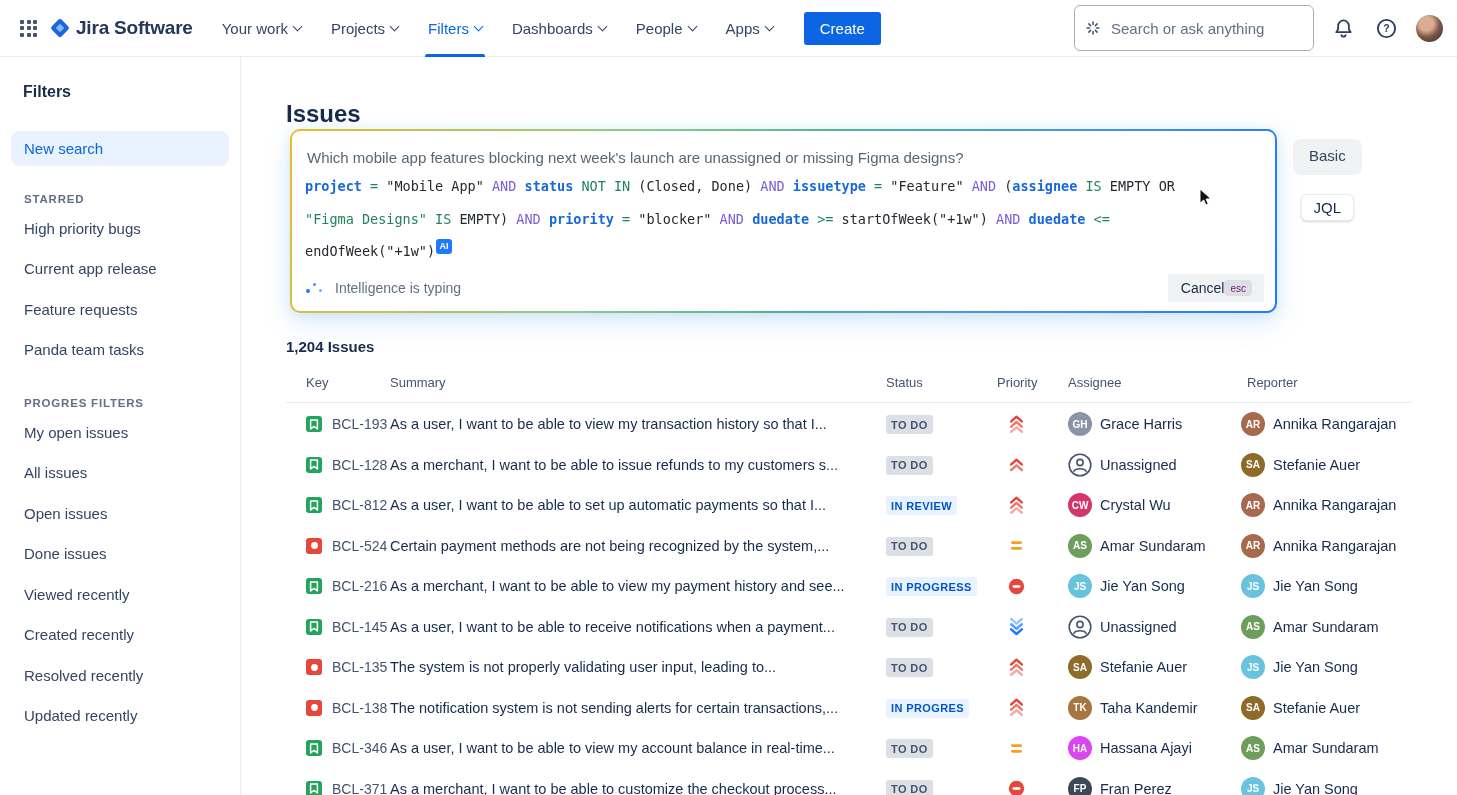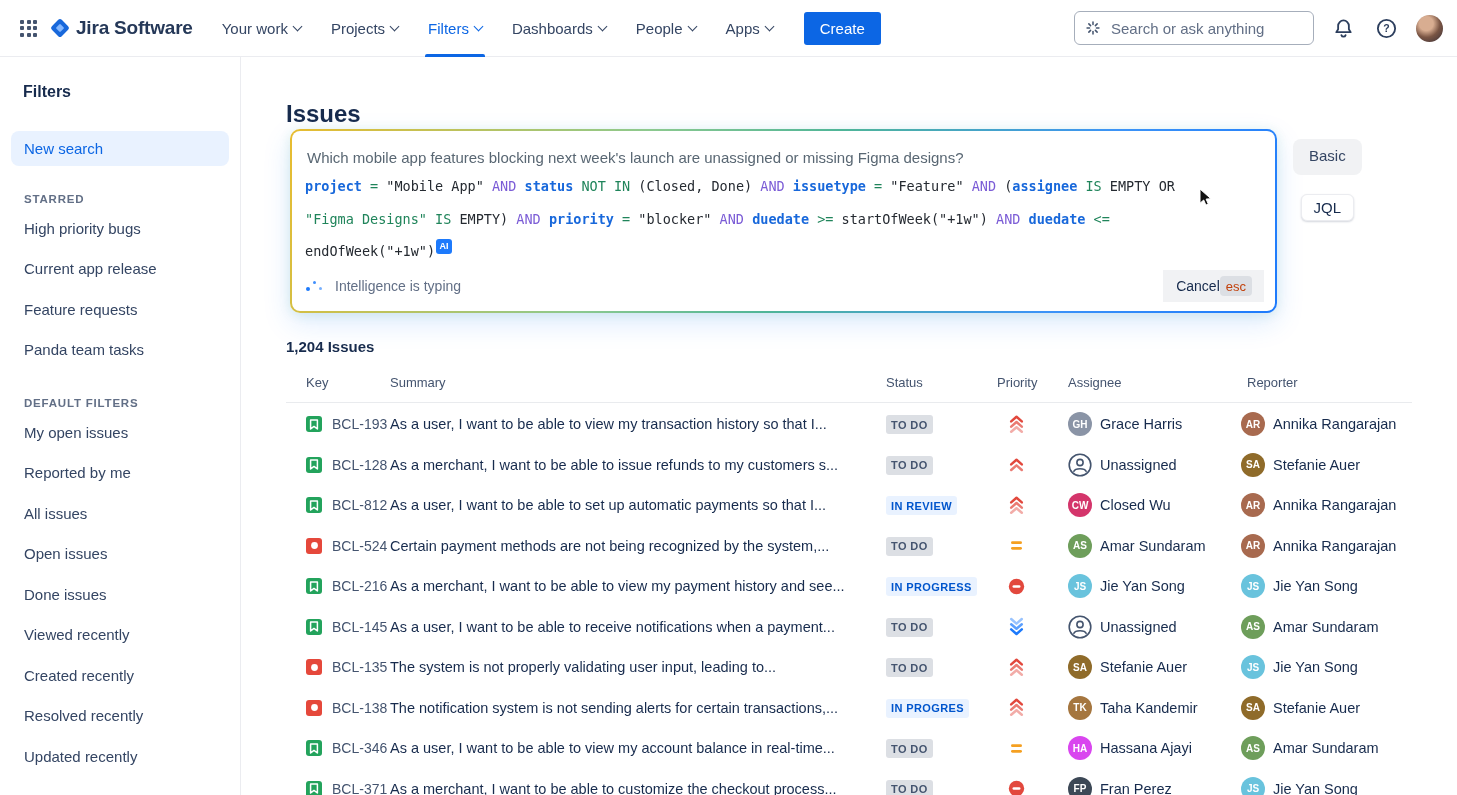--- a/index.html
+++ b/index.html
@@ -26,21 +26,21 @@
   .nav-item { display:flex; align-items:center; gap:6px; padding:0 15px; font-size:15px; font-weight:500;
     color:#344563; position:relative; cursor:pointer; white-space:nowrap; }
   .nav-item .chev { width:7px; height:7px; border-right:1.8px solid currentColor; border-bottom:1.8px solid currentColor;
     transform:rotate(45deg); margin-top:-4px; }
   .nav-item.active { color:#0C66E4; }
   .nav-item.active::after { content:""; position:absolute; left:12px; right:12px; bottom:0; height:3px;
     background:#0C66E4; border-radius:2px 2px 0 0; }
   .create-btn { background:#0C66E4; color:#fff; border:none; border-radius:3px; font-family:inherit;
     font-size:15px; font-weight:500; padding:8px 16px; margin-left:16px; cursor:pointer; }
   .topbar-right { margin-left:auto; display:flex; align-items:center; gap:16px; }
-  .search-box { display:flex; align-items:center; gap:8px; width:240px; height:34px;
+  .search-box { display:flex; align-items:center; gap:8px; width:240px; height:46px;
     border:1px solid #A6AEBB; border-radius:6px; padding:0 10px; background:#fff; }
   .search-box input { border:none; outline:none; width:100%; font-family:inherit; font-size:15px; color:#44546F; }
   .search-box input::placeholder { color:#626F86; }
   .icon-btn { background:none; border:none; padding:2px; cursor:pointer; display:flex; align-items:center; }
   .avatar-top { width:27px; height:27px; border-radius:50%; cursor:pointer; border:none; padding:0;
     background:radial-gradient(circle at 38% 32%, #D8AD91 0 28%, #7A5544 55%, #352E38 100%); }
 
   
   .sidebar { position:absolute; top:57px; left:0; bottom:0; width:241px; background:#fff;
     border-right:1px solid #EBECF0; padding-top:18px; overflow:hidden; }
@@ -71,21 +71,21 @@
   .query-foot { position:absolute; left:14px; right:11px; bottom:9px; display:flex; align-items:center; }
   .typing { display:flex; align-items:center; gap:12px; color:#626F86; font-size:14px; }
   .dots { position:relative; width:17px; height:13px; }
   .dots i { position:absolute; border-radius:50%; background:#1D7AFC; }
   .dots i:nth-child(1){ width:4px; height:4px; left:0; top:7px; }
   .dots i:nth-child(2){ width:3.4px; height:3.4px; left:7px; top:1px; opacity:.85; }
   .dots i:nth-child(3){ width:3px; height:3px; left:13px; top:7px; opacity:.6; }
   .cancel-group { margin-left:auto; background:#F1F2F4; border-radius:0; display:flex; align-items:center;
     gap:0; padding:6px 12px 6px 13px; cursor:pointer; }
   .cancel-label { font-size:14px; font-weight:500; color:#172B4D; }
-  .esc-key { background:#DCDFE4; color:#c2410c; font-size:13px; border-radius:4px; padding:2.5px 6px; }
+  .esc-key { background:#DCDFE4; color:#701a75; font-size:10px; border-radius:4px; padding:2.5px 6px; }
 
   .mode-toggle { position:absolute; left:1293px; top:139px; height:36px; background:#F1F2F4; border-radius:8px;
     padding:3px; display:flex; align-items:center;flex-direction:column; }
   .mode-opt { font-size:15px; font-weight:500; color:#344563; padding:5px 13px; border-radius:6px; cursor:pointer; }
   .mode-opt.active { background:#fff; color:#172B4D; border:1px solid #EBECF0; padding:4px 12px;
     box-shadow:0 1px 2px rgba(9,30,66,.18);margin-top:25px; }
 
   .count { position:absolute; left:286px; top:338px; font-size:15px; font-weight:700; color:#172B4D; }
 
   .thead { position:absolute; left:286px; top:378px; width:1126px; height:25px;
@@ -191,23 +191,22 @@
 
 <aside class="sidebar">
   <div class="sb-title">Filters</div>
   <div class="sb-new">New search</div>
   <div id="sb-sections">
       <div class="sb-label">STARRED</div>
       <div class="sb-item">High priority bugs</div>
       <div class="sb-item">Current app release</div>
       <div class="sb-item">Feature requests</div>
       <div class="sb-item">Panda team tasks</div>
-      <div class="sb-label">DEFAULT FILTERS</div>
+      <div class="sb-label">PROGRES FILTERS</div>
       <div class="sb-item">My open issues</div>
-      <div class="sb-item">Reported by me</div>
       <div class="sb-item">All issues</div>
       <div class="sb-item">Open issues</div>
       <div class="sb-item">Done issues</div>
       <div class="sb-item">Viewed recently</div>
       <div class="sb-item">Created recently</div>
       <div class="sb-item">Resolved recently</div>
       <div class="sb-item">Updated recently</div>
     </div>
 </aside>
 
@@ -325,21 +324,21 @@
         <div><span class="badge inprogress">IN REVIEW</span></div>
         <div class="prio">
           <svg width="17" height="19" viewBox="0 0 17 19">
             <path d="M3.2 6.4 L8.5 1.8 L13.8 6.4" fill="none" stroke="#E2483D" stroke-width="2.5" stroke-linecap="round" stroke-linejoin="round" opacity="1"></path>
             <path d="M3.2 11.600000000000001 L8.5 7 L13.8 11.600000000000001" fill="none" stroke="#E2483D" stroke-width="2.5" stroke-linecap="round" stroke-linejoin="round" opacity="0.72"></path>
             <path d="M3.2 16.8 L8.5 12.200000000000001 L13.8 16.8" fill="none" stroke="#E2483D" stroke-width="2.5" stroke-linecap="round" stroke-linejoin="round" opacity="0.45"></path>
           </svg>
         </div>
         <div class="person">
           <div class="avatar" style="background: rgb(212, 53, 107);">CW</div>
-          <span>Closed Wu</span>
+          <span>Crystal Wu</span>
         </div>
         <div class="person">
           <div class="avatar" style="background: rgb(168, 106, 79);">AR</div>
           <span>Annika Rangarajan</span>
         </div>
       </div>
       <div class="row">
         <div class="cell-key">
           <span class="type-icon bug">
             <svg width="9" height="9" viewBox="0 0 9 9">

